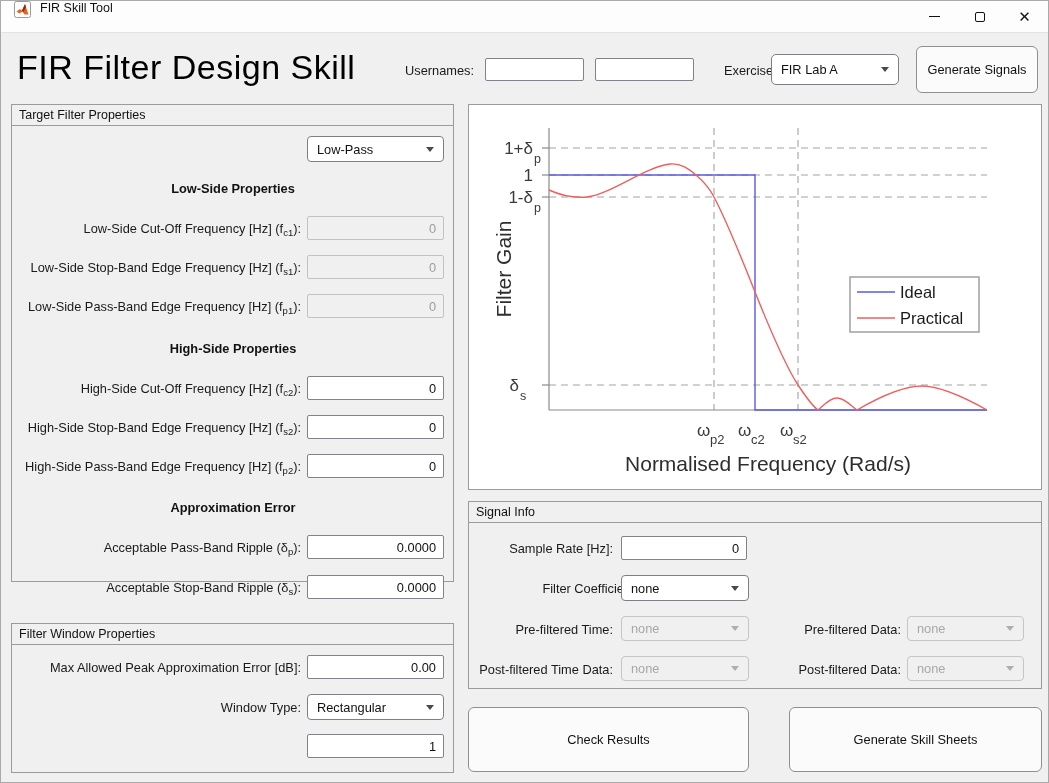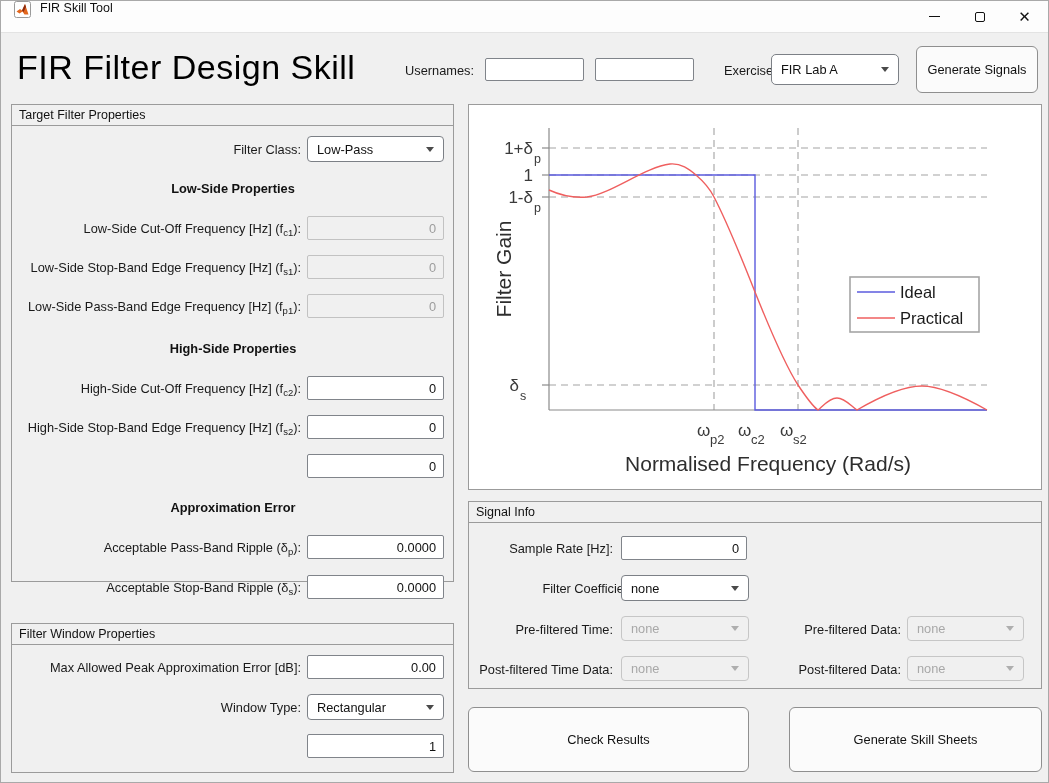--- a/index.html
+++ b/index.html
@@ -91,21 +91,20 @@
   <div class="lbl" style="left:723px; top:62px;">Exercise:</div>
   <div class="dd" style="left:770px; top:53px; width:128px; height:31px; border-radius:5px;gap:25px;">
     <span class="dd-text">FIR Lab A</span>
     <span class="dd-arrow"></span>
   </div>
   <div class="btn" style="left:915px; top:45px; width:122px; height:47px;">Generate Signals</div>
 
   <div class="panel" style="left:10px; top:103px; width:443px; height:478px;">
     <div class="panel-title">Target Filter Properties</div>
   </div>
-  <div class="rlabel" style="left:14px; top:141px; width:286px;">Filter Class:</div>
   <div class="dd" style="left:306px; top:135px; width:137px; height:26px;">
     <span class="dd-text">Low-Pass</span>
     <span class="dd-arrow"></span>
   </div>
   <div class="heading" style="left:14px; top:180px; width:436px;">Low-Side Properties</div>
 
   <div class="rlabel" style="left:14px; top:220px; width:286px;"><span>Low-Side Cut-Off Frequency [Hz] (f</span><span class="sub">c1</span><span>):</span></div>
   <input class="edit disabled" style="left: 306px; top: 215px; width: 137px; height: 24px;" value="0">
 
   <div class="rlabel" style="left:14px; top:259px; width:286px;"><span>Low-Side Stop-Band Edge Frequency [Hz] (f</span><span class="sub">s1</span><span>):</span></div>
@@ -115,20 +114,21 @@
   <input class="edit disabled" style="left: 306px; top: 293px; width: 137px; height: 24px;" value="0">
 
   <div class="heading" style="left:14px; top:340px; width:436px;">High-Side Properties</div>
 
   <div class="rlabel" style="left:14px; top:380px; width:286px;"><span>High-Side Cut-Off Frequency [Hz] (f</span><span class="sub">c2</span><span>):</span></div>
   <input class="edit" style="left: 306px; top: 375px; width: 137px; height: 24px;" value="0">
 
   <div class="rlabel" style="left:14px; top:419px; width:286px;"><span>High-Side Stop-Band Edge Frequency [Hz] (f</span><span class="sub">s2</span><span>):</span></div>
   <input class="edit" style="left: 306px; top: 414px; width: 137px; height: 24px;" value="0">
 
+  <div class="rlabel" style="left:14px; top:458px; width:286px;"><span>High-Side Pass-Band Edge Frequency [Hz] (f</span><span class="sub">p2</span><span>):</span></div>
   <input class="edit" style="left: 306px; top: 453px; width: 137px; height: 24px;" value="0">
 
   <div class="heading" style="left:14px; top:499px; width:436px;">Approximation Error</div>
 
   <div class="rlabel" style="left:14px; top:539px; width:286px;"><span>Acceptable Pass-Band Ripple (δ</span><span class="sub">p</span><span>):</span></div>
   <input class="edit" style="left: 306px; top: 534px; width: 137px; height: 24px;" value="0.0000">
 
   <div class="rlabel" style="left:14px; top:579px; width:286px;"><span>Acceptable Stop-Band Ripple (δ</span><span class="sub">s</span><span>):</span></div>
   <input class="edit" style="left: 306px; top: 574px; width: 137px; height: 24px;" value="0.0000">
 

